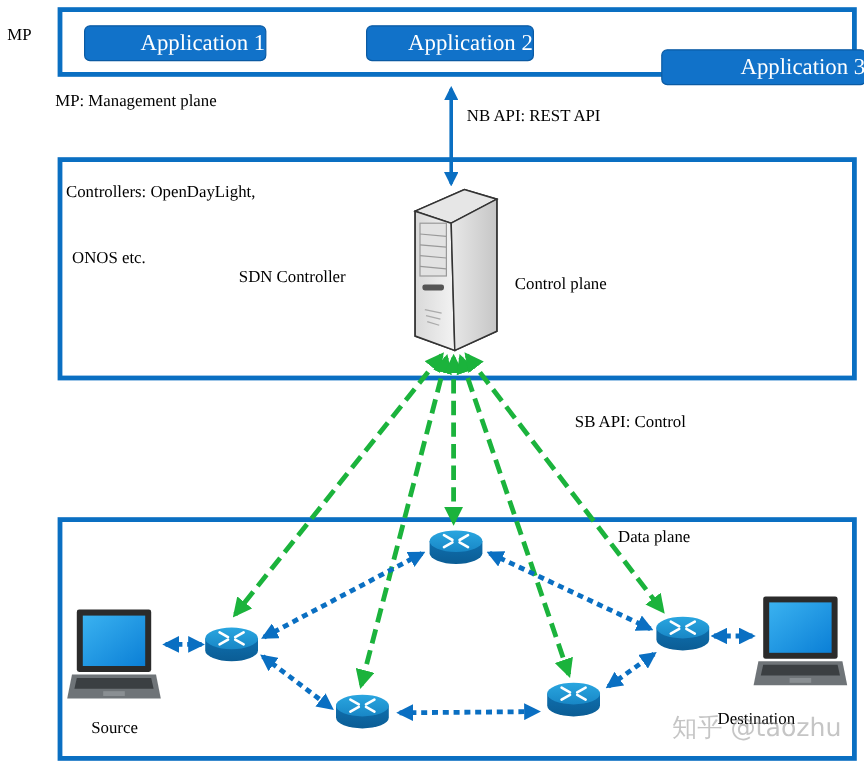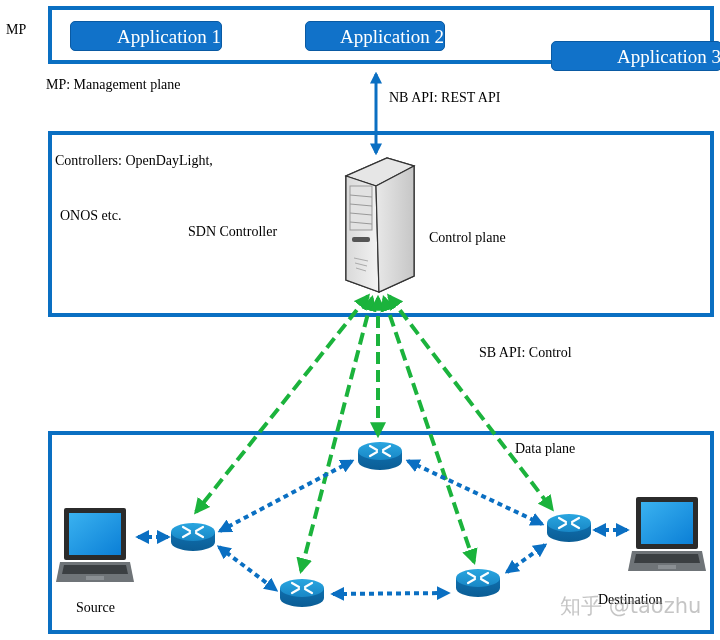--- a/index.html
+++ b/index.html
@@ -167,19 +167,19 @@
     <path d="M4,57 L66,57 L68,66 L2,66 Z" fill="#3b3f42"></path>
     <rect x="26" y="68" width="18" height="4" fill="#8a8f93"></rect>
   </g>
 </svg>
 
 <div class="lbl" style="left:6px; top:22px;">MP</div>
 <div class="lbl" style="left:46px; top:77px;">MP: Management plane</div>
 <div class="lbl" style="left:389px; top:90px;">NB API: REST API</div>
 <div class="lbl" style="left:55px; top:153px;">Controllers: OpenDayLight,</div>
 <div class="lbl" style="left:60px; top:180px;margin-top:28px;">ONOS etc.</div>
-<div class="lbl" style="left:188px; top:224px;">SDN Controller</div>
+<div class="lbl" style="left:199px; top:224px;">SDN Controller</div>
 <div class="lbl" style="left:429px; top:230px;text-align:right;">Control plane</div>
 <div class="lbl" style="left:479px; top:345px;">SB API:  Control</div>
 <div class="lbl" style="left:515px; top:441px;">Data plane</div>
 <div class="lbl" style="left:76px; top:600px;">Source</div>
 <div class="lbl" style="left:598px; top:592px;">Destination</div>
 <div class="watermark">知乎 @taozhu</div>
 
 </body></html>

